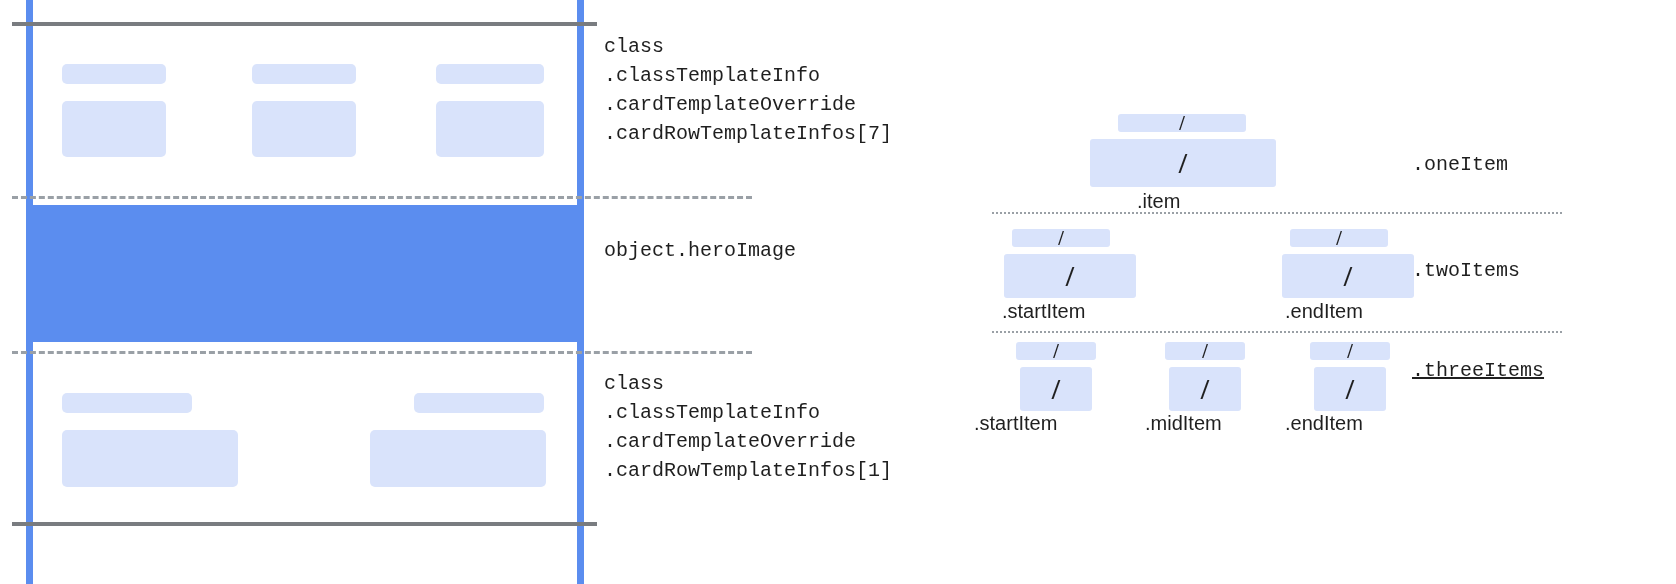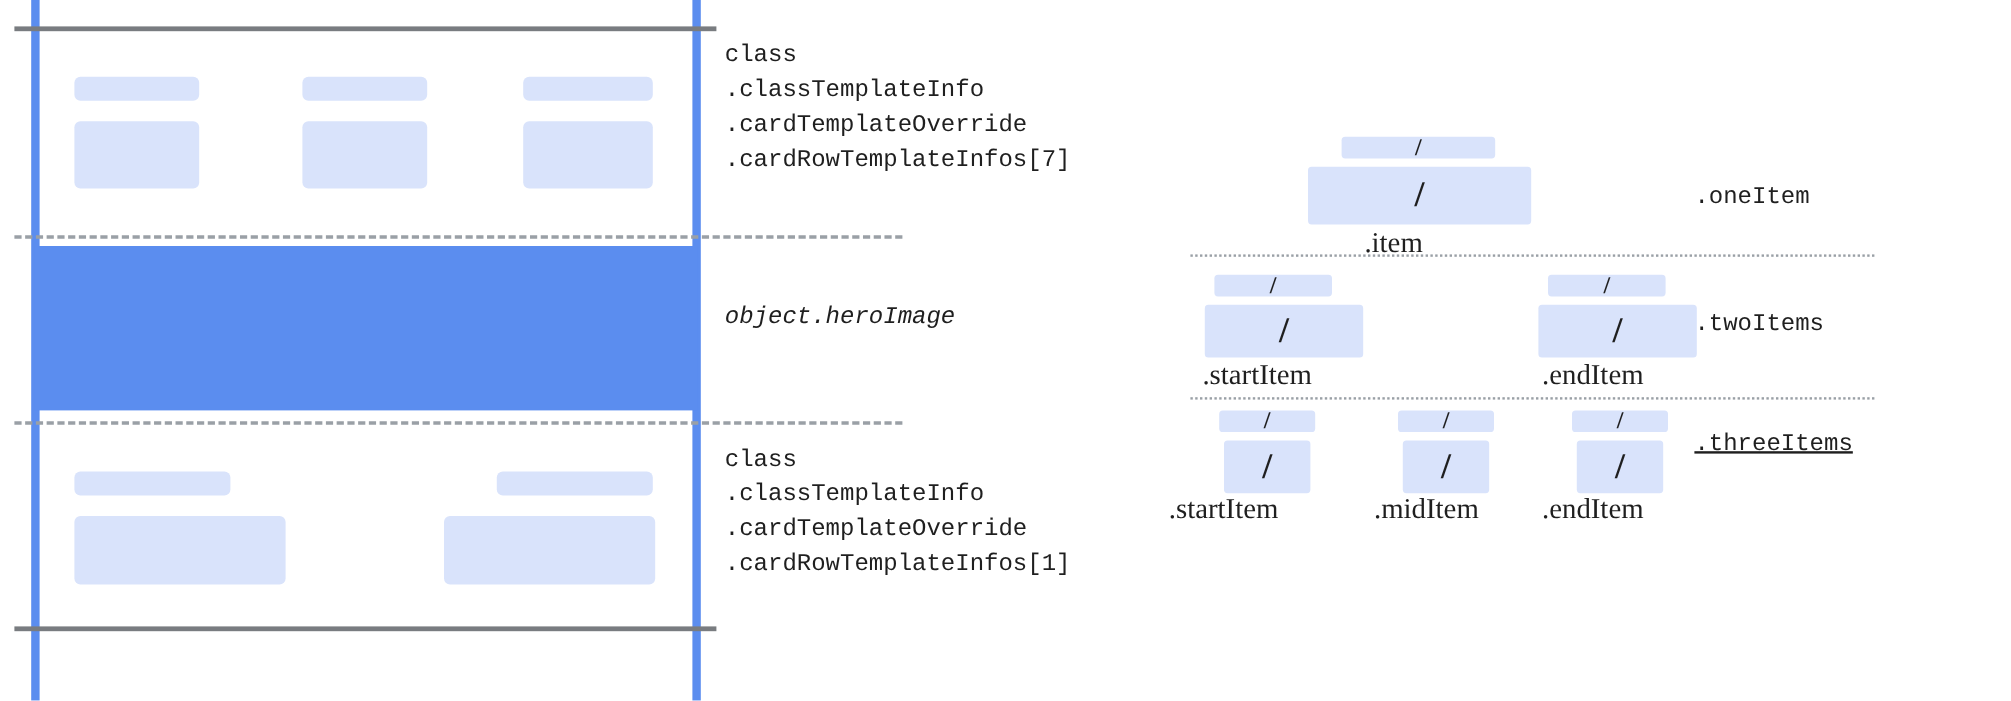--- a/index.html
+++ b/index.html
@@ -86,21 +86,21 @@
     letter-spacing: -0.2px;
   }
   .callout .mono-line {
     font-family: "Liberation Mono", monospace;
     font-size: 20px;
     color: #1f1f1f;
     line-height: 1.45;
     white-space: pre;
   }
   #callout-row2 { top: 32px; }
-  #callout-hero { top: 250px; font-style: italic; }
+  #callout-hero { top: 236px; }
   #callout-row3 { top: 369px; }
 
   
   #items-diagram {
     position: absolute;
     left: 960px;
     top: 0;
     width: 716px;
     height: 584px;
   }
@@ -134,22 +134,22 @@
     font-family: "Liberation Serif", serif;
     font-weight: bold;
     line-height: 1;
     pointer-events: none;
   }
   .slash.sm { font-size: 20px; }
   .slash.lg { font-size: 30px; }
 
   .mono-label {
     position: absolute;
-    font-family: Liberation Serif, serif;
-    font-size: 24px;
+    font-family: Liberation Sans, sans-serif;
+    font-size: 20px;
     color: #1f1f1f;
     white-space: pre;
   }
   .group-label {
     position: absolute;
     font-family: "Liberation Mono", monospace;
     font-size: 20px;
     color: #1f1f1f;
     white-space: pre;
   }

